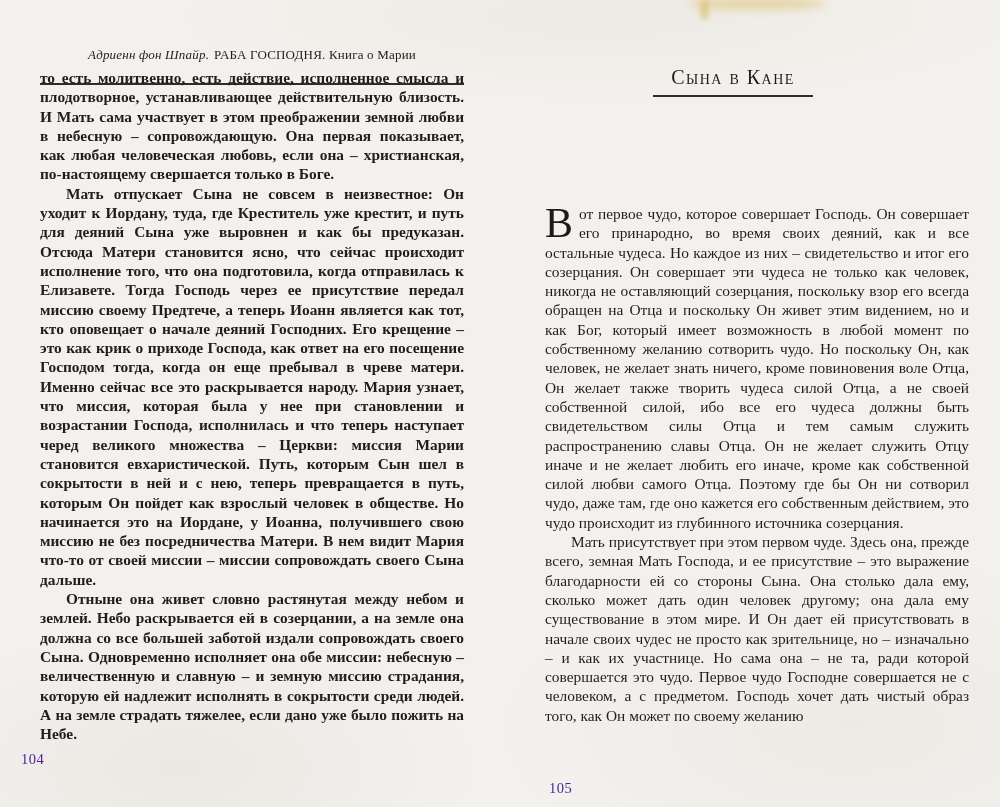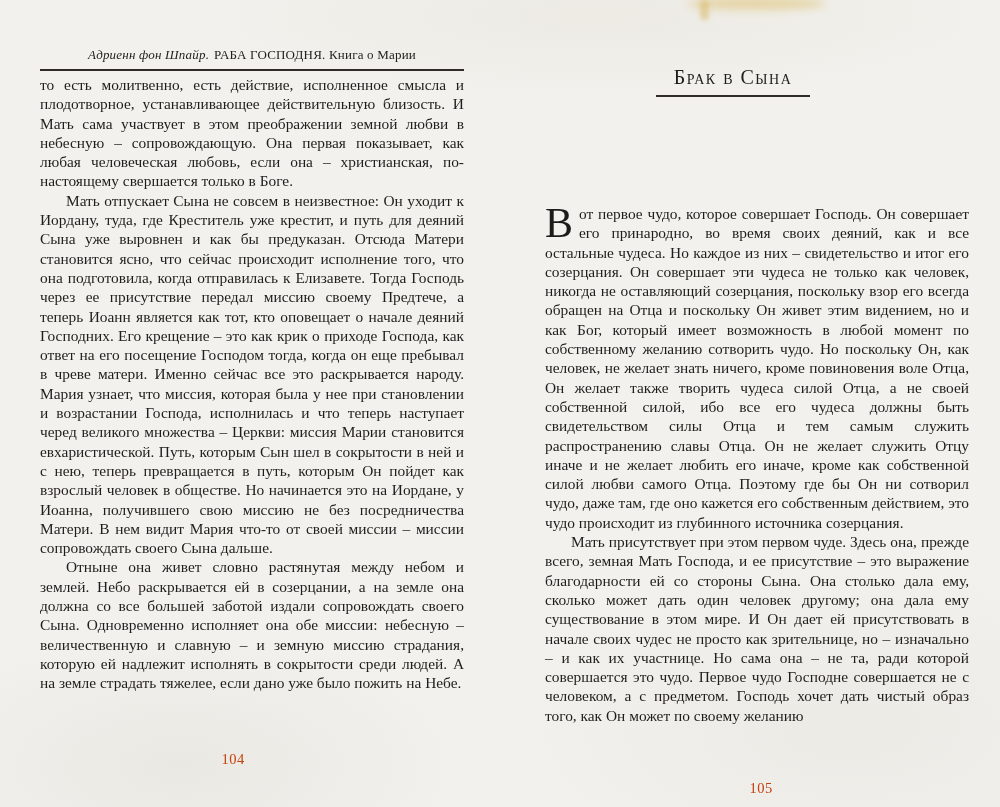--- a/index.html
+++ b/index.html
@@ -21,56 +21,56 @@
     background:rgba(223,196,122,.6);filter:blur(4px);}
   .stain-b{position:absolute;left:700px;top:0;width:9px;height:20px;border-radius:4px;
     background:rgba(219,188,110,.55);filter:blur(2px);}
   .page{position:absolute;top:0;height:807px;width:424px;color:#1f1d1b;}
   .page-left{left:40px;}
   .page-right{left:545px;}
 
   .running-head{
     position:absolute;left:0;top:47px;width:100%;
     text-align:center;font-size:13px;letter-spacing:.2px;
-    padding-bottom:6px;border-bottom:2px solid #2e2b28;
+    padding-bottom:20px;border-bottom:2px solid #2e2b28;
     white-space:nowrap;
   }
   .rh-author{font-style:italic;margin-right:5px;}
 
   .chapter-title-wrap{
     position:absolute;left:0;top:66px;width:100%;text-align:center;
     transform:translateX(-24px);
   }
   .chapter-title{
     display:inline-block;
     font-variant:small-caps;font-size:20px;letter-spacing:1.5px;
     padding:0 18px 6px 18px;border-bottom:2px solid #2e2b28;
   }
 
   .bodytext{
     position:absolute;left:0;width:424px;
     font-size:15.4px;line-height:19.3px;
     text-align:justify;text-justify:inter-word;
     color:#201e1c;
   }
-  .bodytext-left{top:75px;}
+  .bodytext-left{top:68px;font-weight:bold;}
   .bodytext-right{top:204px;}
   .bodytext p{margin:0;}
   .bodytext p.ind{text-indent:26px;}
 
   .dropcap{
     float:left;
     font-size:42px;line-height:33px;
     padding:3px 6px 0 0;
     color:#1d1b19;
   }
 
   .page-number{
-    position:absolute;width:100%;text-align:center;
-    font-size:14.5px;color:#c2410c;letter-spacing:.5px;
+    position:absolute;width:100%;
+    font-size:14.5px;color:#4c1d95;letter-spacing:.5px;
   }
   .pn-left{top:751px;transform:translateX(-19px);}
   .pn-right{top:780px;transform:translateX(4px);}
 </style>
 </head>
 <body>
 
 <div class="scan">
   <div class="stain-a"></div>
   <div class="stain-b"></div>
@@ -82,21 +82,21 @@
     <div class="bodytext bodytext-left">
       <p>то есть молитвенно, есть действие, исполненное смысла и плодотворное, устанавливающее действительную близость. И Мать сама участвует в этом преображении земной любви в небесную – сопровождающую. Она первая показывает, как любая человеческая любовь, если она – христианская, по-настоящему свершается только в Боге.</p>
       <p class="ind">Мать отпускает Сына не совсем в неизвестное: Он уходит к Иордану, туда, где Креститель уже крестит, и путь для деяний Сына уже выровнен и как бы предуказан. Отсюда Матери становится ясно, что сейчас происходит исполнение того, что она подготовила, когда отправилась к Елизавете. Тогда Господь через ее присутствие передал миссию своему Предтече, а теперь Иоанн является как тот, кто оповещает о начале деяний Господних. Его крещение – это как крик о приходе Господа, как ответ на его посещение Господом тогда, когда он еще пребывал в чреве матери. Именно сейчас все это раскрывается народу. Мария узнает, что миссия, которая была у нее при становлении и возрастании Господа, исполнилась и что теперь наступает черед великого множества – Церкви: миссия Марии становится евхаристической. Путь, которым Сын шел в сокрытости в ней и с нею, теперь превращается в путь, которым Он пойдет как взрослый человек в обществе. Но начинается это на Иордане, у Иоанна, получившего свою миссию не без посредничества Матери. В нем видит Мария что-то от своей миссии – миссии сопровождать своего Сына дальше.</p>
       <p class="ind">Отныне она живет словно растянутая между небом и землей. Небо раскрывается ей в созерцании, а на земле она должна со все большей заботой издали сопровождать своего Сына. Одновременно исполняет она обе миссии: небесную – величественную и славную – и земную миссию страдания, которую ей надлежит исполнять в сокрытости среди людей. А на земле страдать тяжелее, если дано уже было пожить на Небе.</p>
     </div>
     <div class="page-number pn-left">104</div>
   </div>
 
   <div class="page page-right">
     <div class="chapter-title-wrap">
-      <span class="chapter-title">Брак в Сына</span>
+      <span class="chapter-title">Сына в Кане</span>
     </div>
     <div class="bodytext bodytext-right">
       <p><span class="dropcap">В</span><span>от первое чудо, которое совершает Господь. Он совершает его принародно, во время своих деяний, как и все остальные чудеса. Но каждое из них – свидетельство и итог его созерцания. Он совершает эти чудеса не только как человек, никогда не оставляющий созерцания, поскольку взор его всегда обращен на Отца и поскольку Он живет этим видением, но и как Бог, который имеет возможность в любой момент по собственному желанию сотворить чудо. Но поскольку Он, как человек, не желает знать ничего, кроме повиновения воле Отца, Он желает также творить чудеса силой Отца, а не своей собственной силой, ибо все его чудеса должны быть свидетельством силы Отца и тем самым служить распространению славы Отца. Он не желает служить Отцу иначе и не желает любить его иначе, кроме как собственной силой любви самого Отца. Поэтому где бы Он ни сотворил чудо, даже там, где оно кажется его собственным действием, это чудо происходит из глубинного источника созерцания.</span></p>
       <p class="ind">Мать присутствует при этом первом чуде. Здесь она, прежде всего, земная Мать Господа, и ее присутствие – это выражение благодарности ей со стороны Сына. Она столько дала ему, сколько может дать один человек другому; она дала ему существование в этом мире. И Он дает ей присутствовать в начале своих чудес не просто как зрительнице, но – изначально – и как их участнице. Но сама она – не та, ради которой совершается это чудо. Первое чудо Господне совершается не с человеком, а с предметом. Господь хочет дать чистый образ того, как Он может по своему желанию</p>
     </div>
     <div class="page-number pn-right">105</div>
   </div>
 </div>
 
 </body></html>

